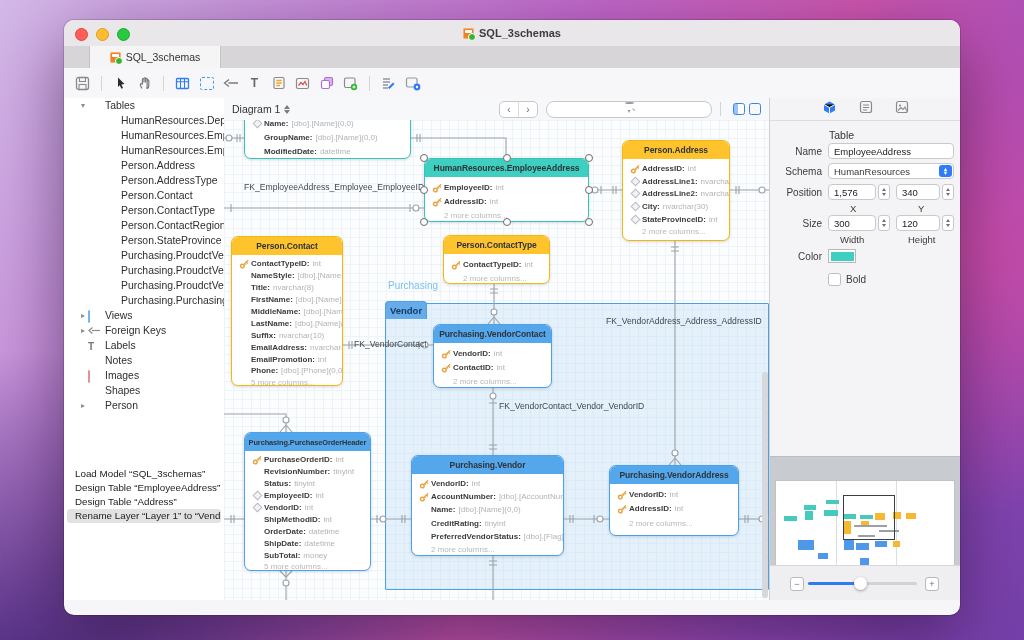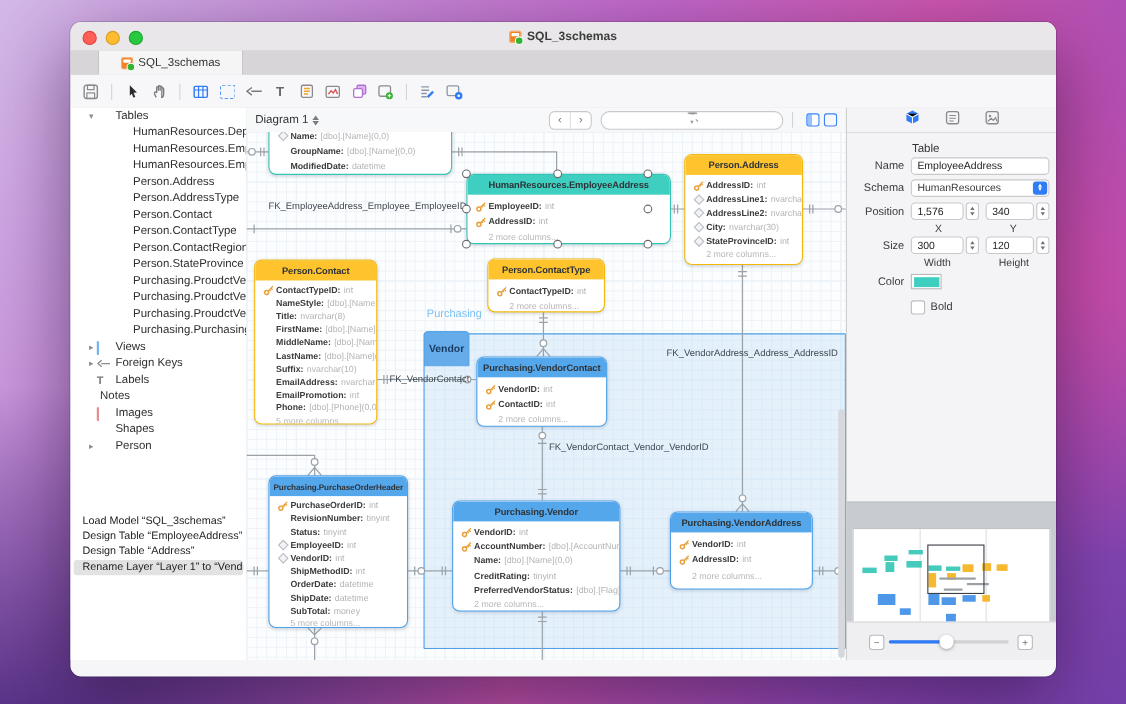--- a/index.html
+++ b/index.html
@@ -312,21 +312,21 @@
                 <path d="M4 4.5 H12" stroke="#8a8a8e" stroke-width="1.2"></path>
                 <path d="M4.5 1.5 L1 4.5 L4.5 7.5" fill="none" stroke="#8a8a8e" stroke-width="1.2"></path>
               </svg></span>
             <span>Foreign Keys</span>
           </div>
           <div class="trow" style="padding-left: 14px;">
             <span class="chev"></span>
             <span class="sico"><span style="font-size:10px;font-weight:700;color:#77777b;line-height:9px;">T</span></span>
             <span>Labels</span>
           </div>
-          <div class="trow" style="">
+          <div class="trow" style="padding-left: 14px;">
             <span class="chev"></span>
             <span class="sico"><span class="noteico"></span></span>
             <span>Notes</span>
           </div>
           <div class="trow" style="padding-left: 14px;">
             <span class="chev"></span>
             <span class="sico"><span class="imgico"></span></span>
             <span>Images</span>
           </div>
           <div class="trow" style="padding-left: 14px;">
@@ -369,21 +369,21 @@
           <input placeholder="Search" style="">
         </div>
         <div class="barsep"></div>
         <div class="paneltoggle fill"></div>
         <div class="paneltoggle"></div>
       </div>
 
       <div class="canvas" id="canvas">
 
         <div class="layer-region" style="left:161px;top:183px;width:382px;height:285px;"></div>
-        <div class="layer-tab" style="left:161px;top:181px;width:42px;height:32px;">
+        <div class="layer-tab" style="left:161px;top:181px;width:42px;height:18px;">
           <span>Vendor</span>
         </div>
         <div class="layer-caption" style="left:164px;top:160px;">Purchasing</div>
 
         <svg class="wires" width="545" height="480" viewBox="0 0 545 480">
           <g stroke="#9aa2a8" stroke-width="1.1" fill="none">
             <path d="M0 18 H20"></path>
               <path d="M187 18 H282 V38"></path>
               <path d="M0 88 H200"></path>
             <path d="M365 70 H398"></path>
@@ -456,21 +456,21 @@
                   <span class="ename">GroupName:</span>
                   <span class="etype">[dbo].[Name](0,0)</span>
                 </div>
                 <div class="erow">
                   <span class="eicon"></span>
                   <span class="ename">ModifiedDate:</span>
                   <span class="etype">datetime</span>
                 </div>
               </div>
             </div>
-            <div class="entity teal" style="left: 200px; top: 38px; width: 186px; height: 64px; --rh: 14px;">
+            <div class="entity teal" style="left: 200px; top: 38px; width: 165px; height: 64px; --rh: 14px;">
               <div class="ehead">HumanResources.EmployeeAddress</div>
               <div class="ebody">
                 <div class="erow">
                   <span class="eicon"><svg width="11" height="10" viewBox="0 0 12 12">
                       <circle cx="3.4" cy="8.4" r="2.2" fill="none" stroke="#e8a23d" stroke-width="1.7"></circle>
                       <path d="M5 6.8 L10.3 1.5 M8.2 3.6 l1.8 1.8 M6.6 5.2 l1.4 1.4" stroke="#e8a23d" stroke-width="1.5"></path>
                     </svg></span>
                   <span class="ename">EmployeeID:</span>
                   <span class="etype">int</span>
                 </div>

